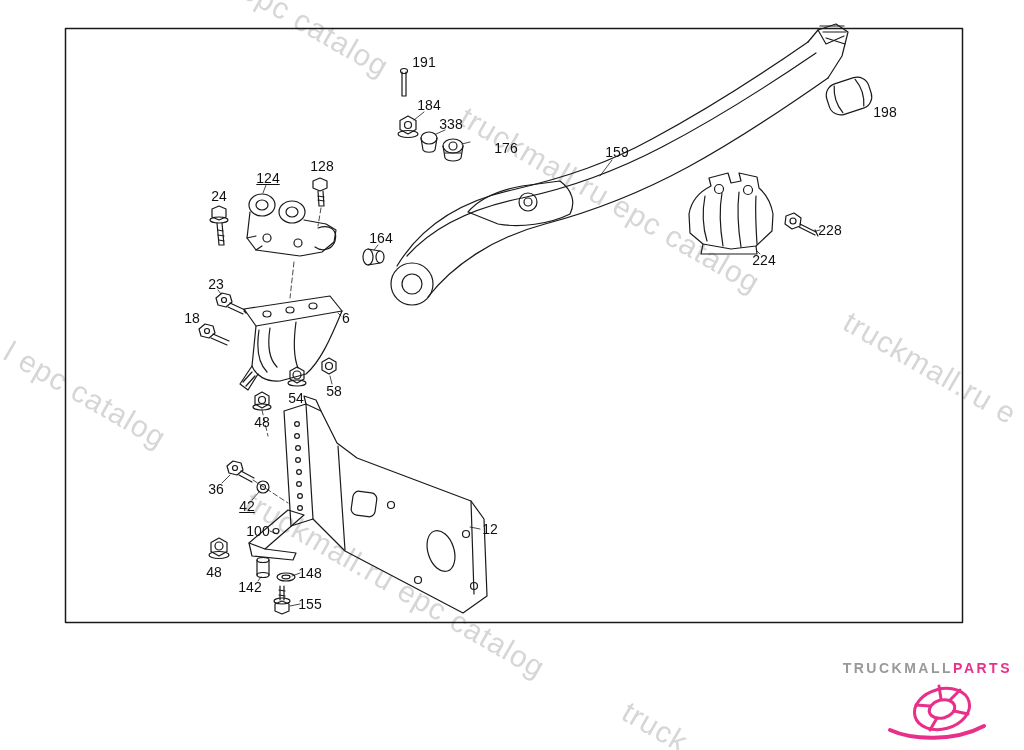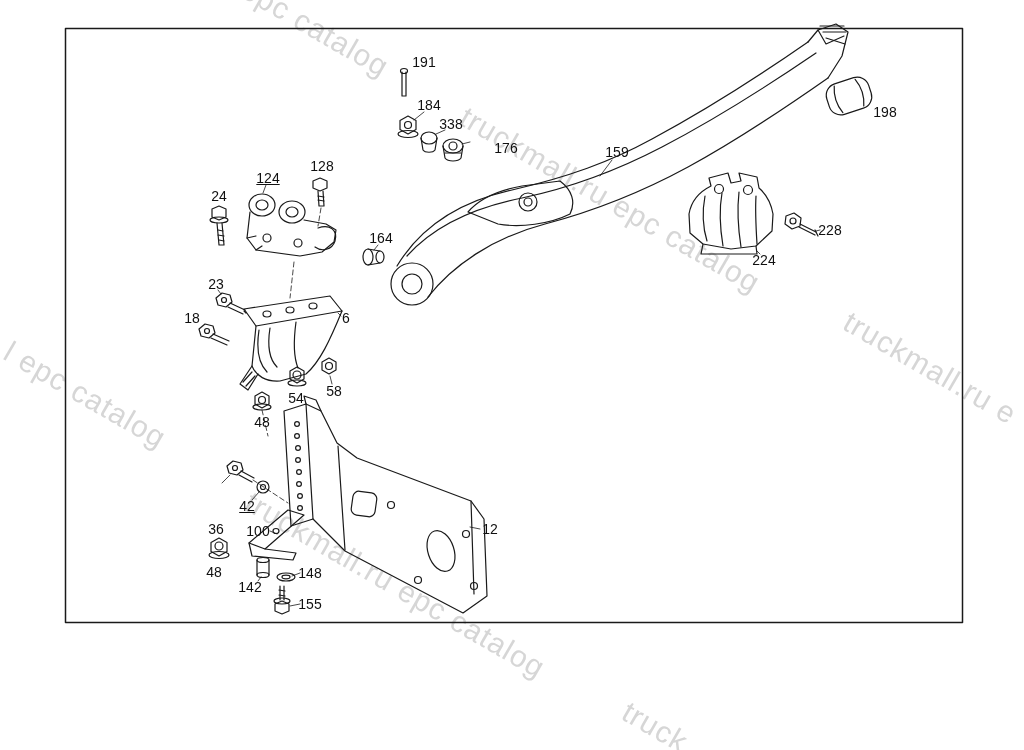--- a/index.html
+++ b/index.html
@@ -301,24 +301,35 @@
       <div class="part-label" style="left: 268px; top: 178px; text-decoration: underline;">124</div>
       <div class="part-label" style="left: 322px; top: 166px;">128</div>
       <div class="part-label" style="left: 219px; top: 196px;">24</div>
       <div class="part-label" style="left: 381px; top: 238px;">164</div>
       <div class="part-label" style="left: 216px; top: 284px;">23</div>
       <div class="part-label" style="left: 192px; top: 318px;">18</div>
       <div class="part-label" style="left: 346px; top: 318px;">6</div>
       <div class="part-label" style="left: 334px; top: 391px;">58</div>
       <div class="part-label" style="left: 296px; top: 398px;">54</div>
       <div class="part-label" style="left: 262px; top: 422px;">48</div>
-      <div class="part-label" style="left: 216px; top: 489px; margin-top: 40px;">36</div>
+      <div class="part-label" style="left: 216px; top: 489px;">36</div>
       <div class="part-label" style="left: 247px; top: 506px; text-decoration: underline;">42</div>
       <div class="part-label" style="left: 258px; top: 531px;">100</div>
       <div class="part-label" style="left: 214px; top: 572px;">48</div>
       <div class="part-label" style="left: 250px; top: 587px;">142</div>
       <div class="part-label" style="left: 310px; top: 573px;">148</div>
       <div class="part-label" style="left: 310px; top: 604px;">155</div>
       <div class="part-label" style="left: 490px; top: 529px;">12</div>
     </div>
 
+  <div class="logo">
+    <div class="logo-text"><span>TRUCKMALL</span><span class="pink">PARTS</span></div>
+    <svg class="logo-icon" width="112" height="66" viewBox="0 0 112 66">
+      <g fill="none" stroke="var(--logo-pink,#e8308a)" stroke-width="3" stroke-linecap="round">
+        <ellipse cx="60" cy="31" rx="28" ry="20" transform="rotate(-15 60 31)"></ellipse>
+        <ellipse cx="60" cy="31" rx="13" ry="9" transform="rotate(-15 60 31)"></ellipse>
+        <path d="M 68,22 L 78,12 M 72,33 L 86,36 M 55,40 L 48,52 M 48,28 L 34,27 M 59,21 L 57,8"></path>
+        <path d="M 8,52 C 30,62 72,64 102,48" stroke-width="4"></path>
+      </g>
+    </svg>
+  </div>
 
 </div>
 
 </body></html>

